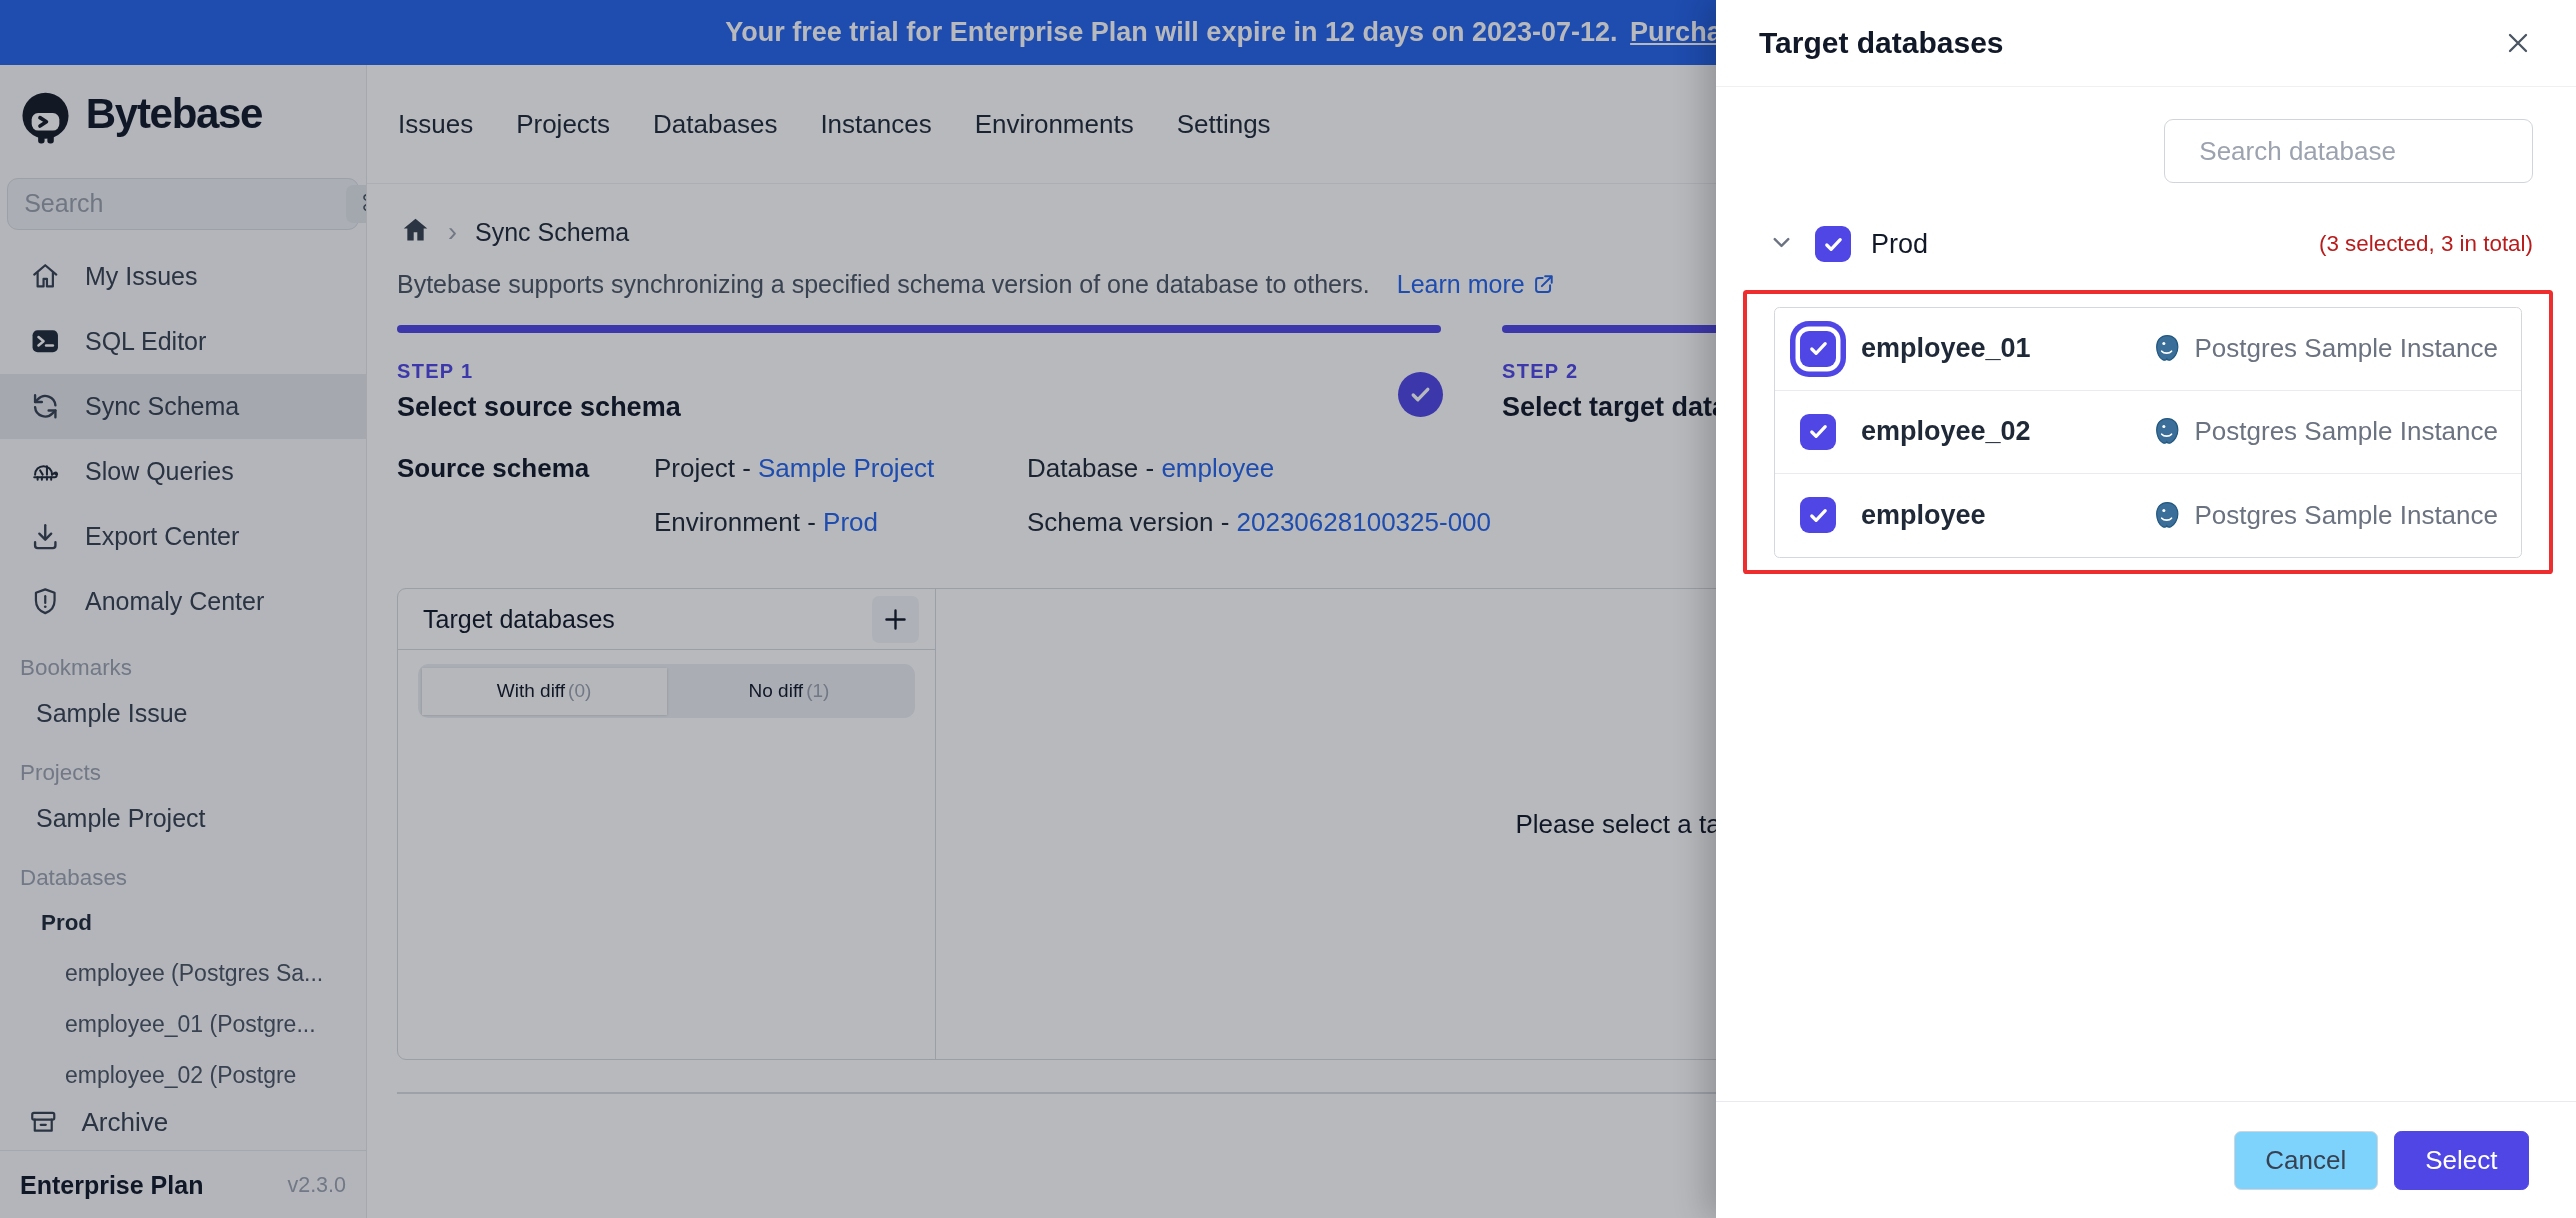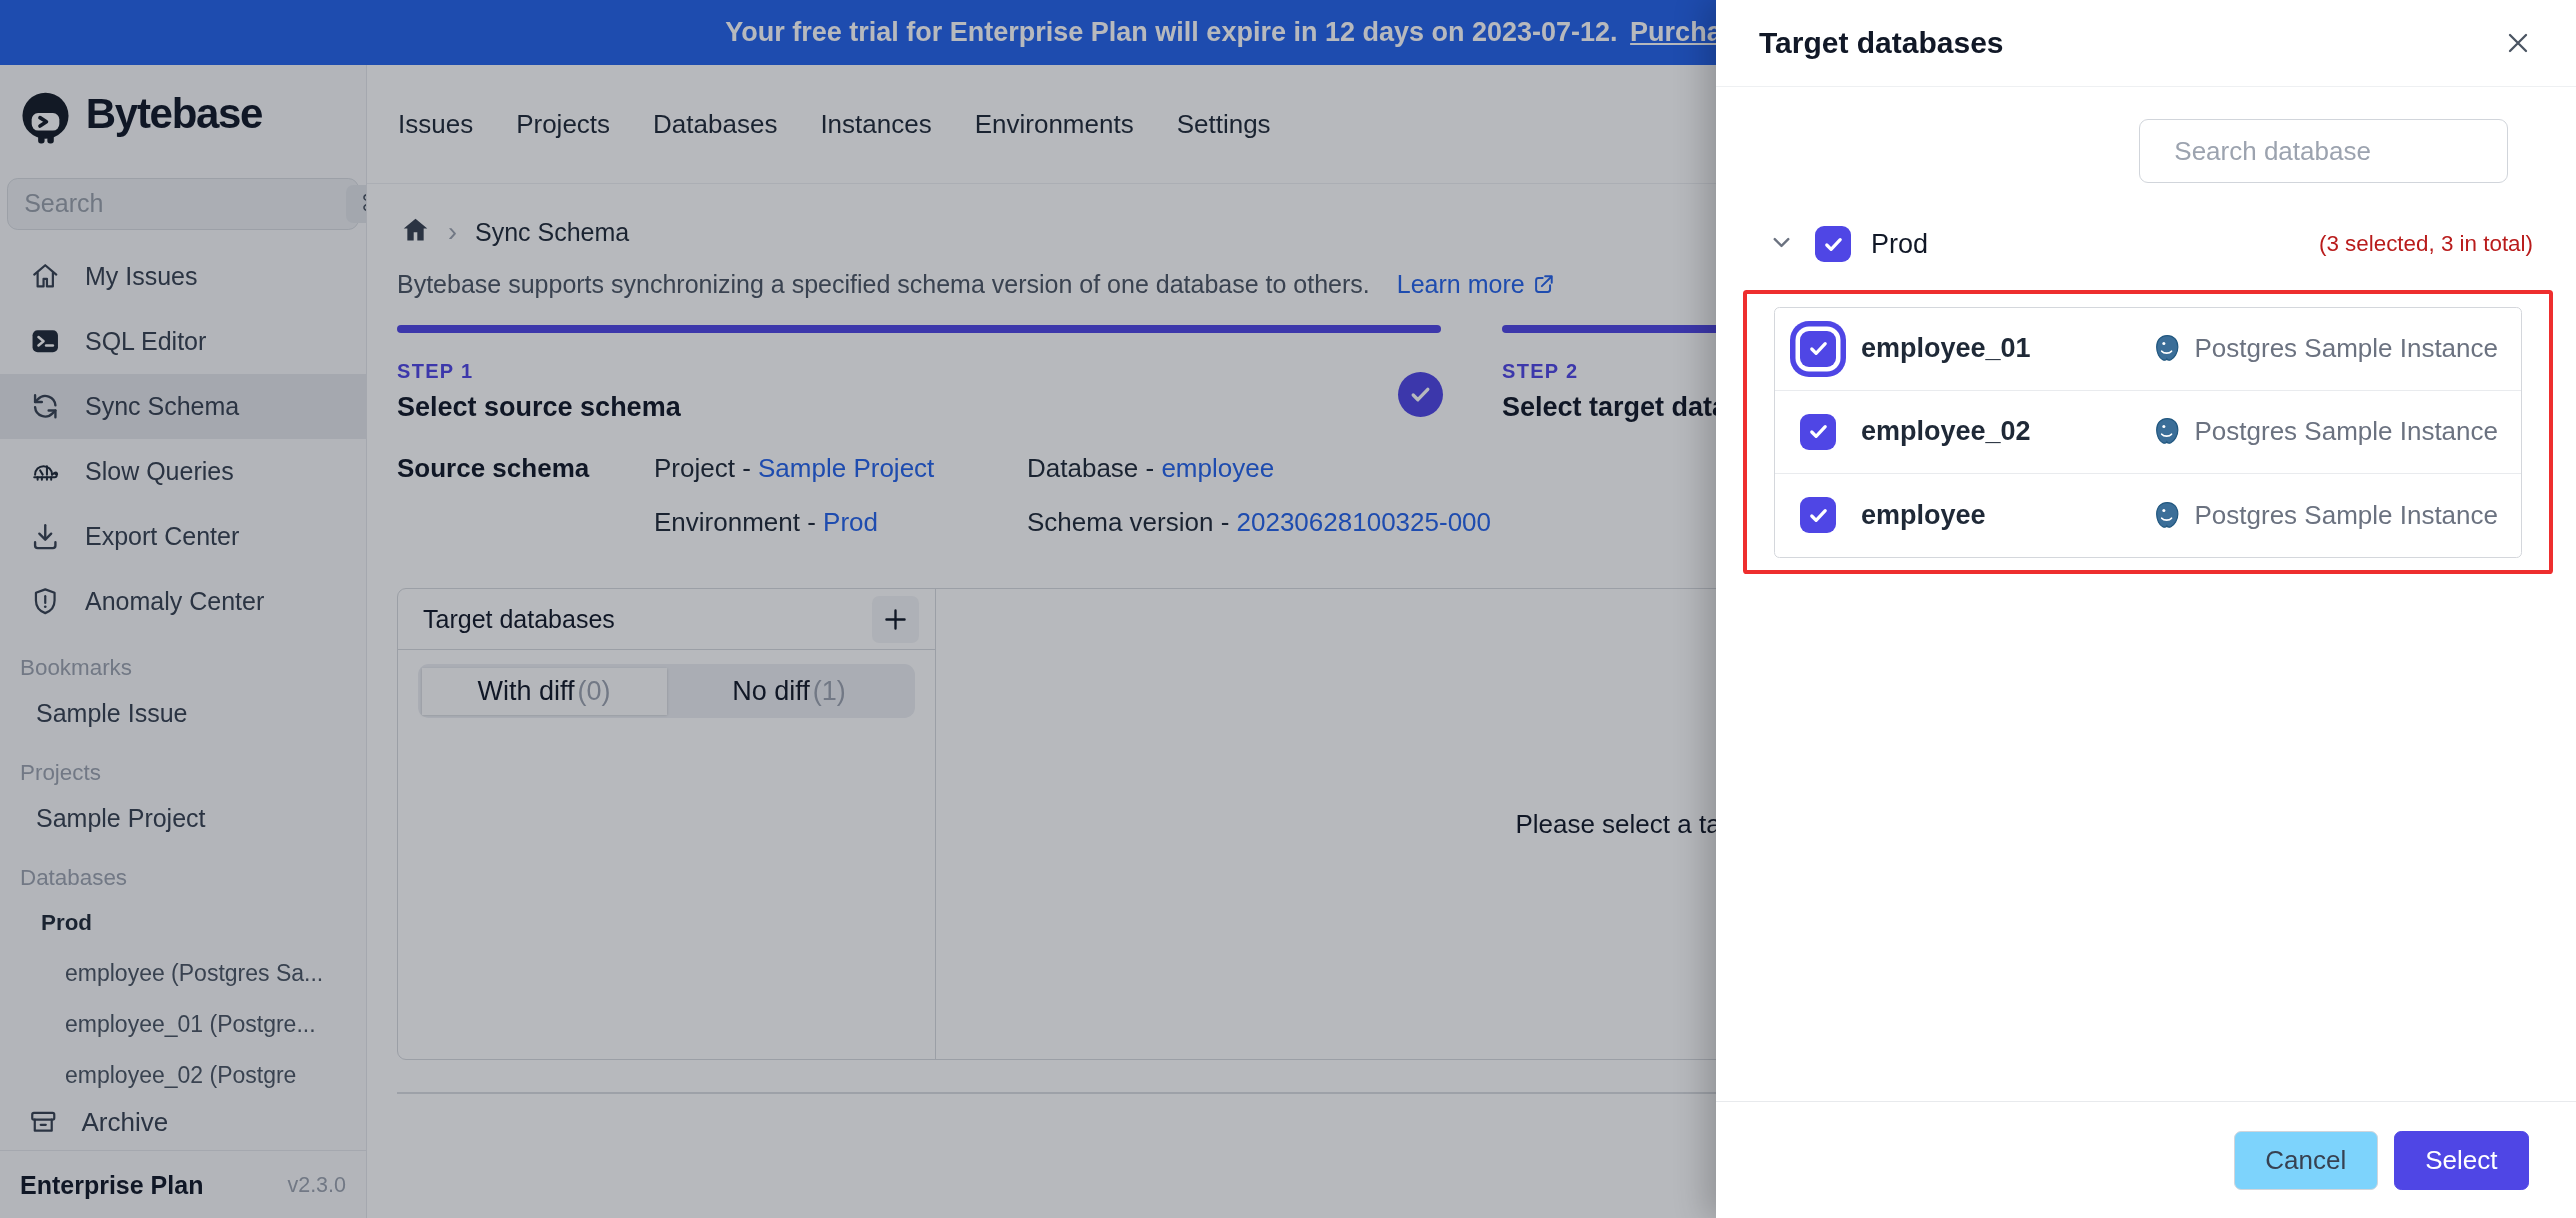--- a/index.html
+++ b/index.html
@@ -74,37 +74,37 @@
   .panel { position:absolute; top:404px; left:30px; width:2063px; height:472px;
     border:1.8px solid #d7dade; border-radius:9px; }
   .panel-left { position:absolute; top:0; left:0; width:538px; height:100%; border-right:1.8px solid #d7dade; }
   .panel-header { height:61px; border-bottom:1.8px solid #d7dade; display:flex; align-items:center;
     justify-content:space-between; padding:0 16px 0 25px; }
   .panel-title { font-size:25px; color:#111827; }
   .panel-add { width:47px; height:47px; border-radius:7.2px; background:#f3f4f6; display:flex;
     align-items:center; justify-content:center; cursor:pointer; }
   .seg { margin:14.3px 20px 0 20px; height:54px; background:#eceef2; border-radius:10.8px; display:flex; padding:3.6px; }
   .seg-tab { flex:1; border-radius:0; display:flex; align-items:center; justify-content:center; gap:3px;
-    font-size:27px; color:#111827; cursor:pointer; }
+    font-size:19px; color:#111827; cursor:pointer; }
   .seg-tab.on { background:#fdfdfd; box-shadow:0 0.9px 2.7px rgba(0,0,0,.18); }
   .seg-count { color:#9ca3af; }
   .panel-hint { position:absolute; left:538px; right:0; top:0; bottom:0; display:flex;
     align-items:center; justify-content:center; font-size:26px; color:#111827; }
   .content-divider { position:absolute; top:908px; left:30px; width:2063px; height:1.8px; background:#dadde1; }
 
   
   .overlay { position:absolute; inset:0; background:rgba(16,22,35,0.30); z-index:10; }
   .drawer { position:absolute; top:0; right:0; width:860px; height:100%; background:#fff; z-index:20;
     box-shadow:-10.8px 0 30.5px rgba(0,0,0,.20); }
   .drawer-header { height:87px; border-bottom:1.8px solid #eef0f2; display:flex; align-items:center;
     justify-content:space-between; padding:0 39px 0 43px; }
   .drawer-title { font-size:30px; font-weight:700; color:#111827; }
   .drawer-close { width:39px; height:39px; display:flex; align-items:center; justify-content:center; cursor:pointer; }
 
-  .drawer-search-row { display:flex; justify-content:flex-end; padding:32px 68px 0 0; }
+  .drawer-search-row { display:flex; justify-content:flex-end; padding:32px 43px 0 0; }
   .drawer-search { width:369px; height:64px; border:1.8px solid #d1d5db; border-radius:9px;
     display:flex; align-items:center; gap:14.3px; padding:0 18px 0 20px; }
   .drawer-search input { border:none; outline:none; flex:1; font-size:26px; color:#374151; font-family:inherit; background:transparent; }
   .drawer-search input::placeholder { color:#9ca3af; }
 
   .group-row { display:flex; align-items:center; gap:20px; padding:43px 43px 0 52px; }
   .group-label { font-size:27px; font-weight:500; color:#111827; }
   .group-summary { margin-left:auto; font-size:22.4px; color:#b91c1c; }
 
   .checkbox { width:36px; height:36px; border-radius:9px; background:#4f46e5; display:flex;

